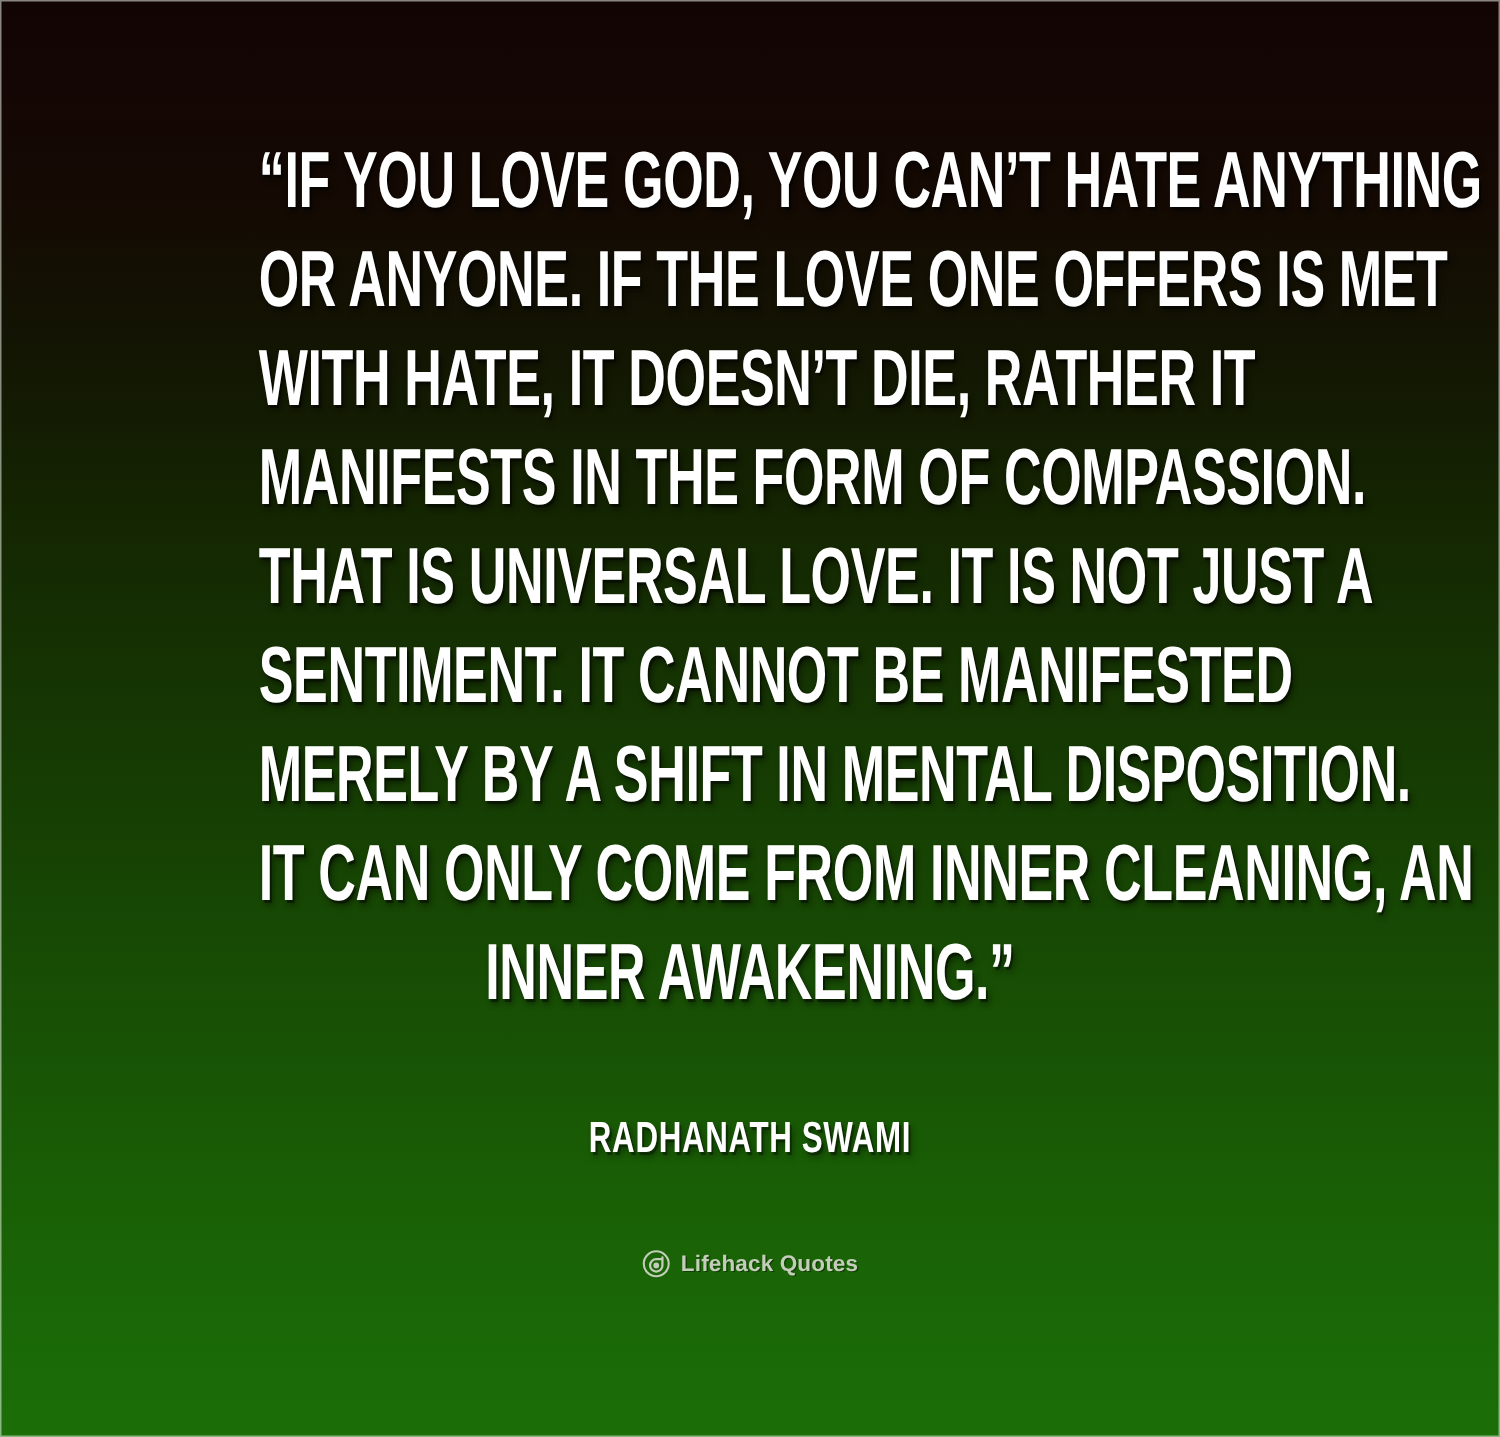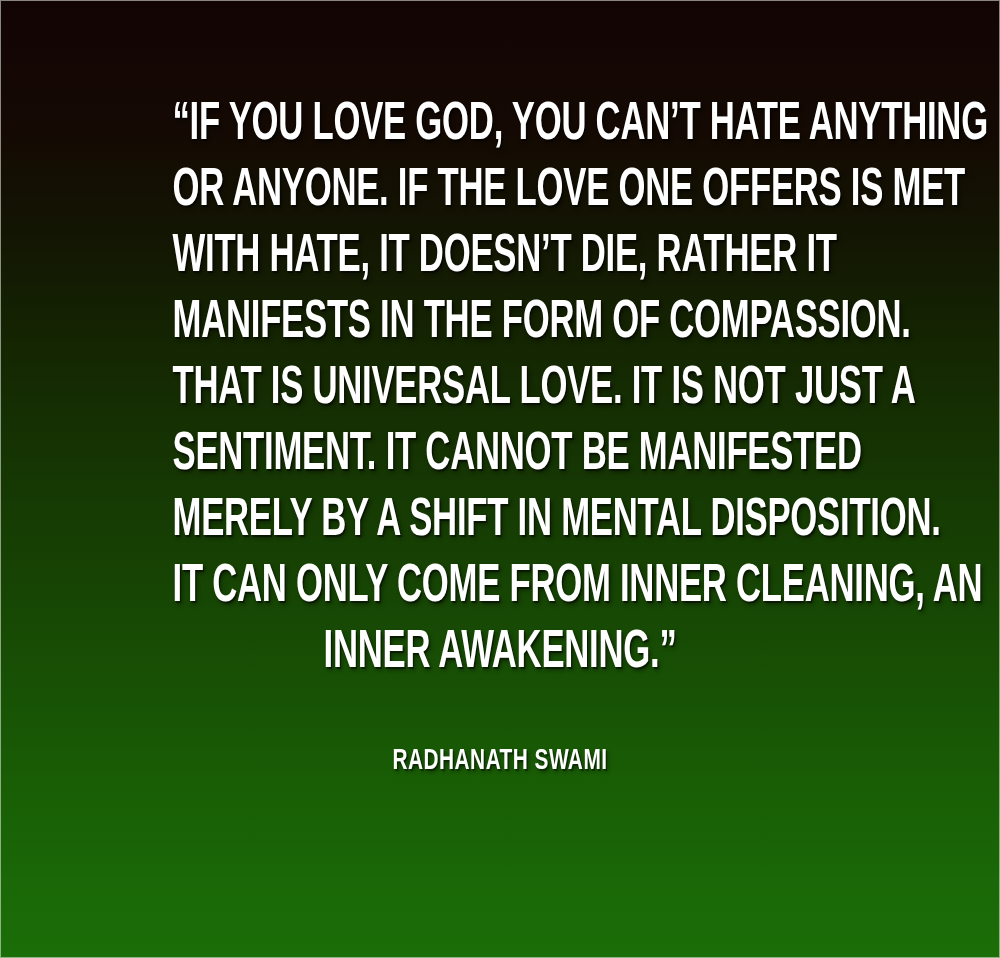--- a/index.html
+++ b/index.html
@@ -128,14 +128,22 @@
     <span class="quote-line">MANIFESTS IN THE FORM OF COMPASSION.</span>
     <span class="quote-line">THAT IS UNIVERSAL LOVE. IT IS NOT JUST A</span>
     <span class="quote-line">SENTIMENT. IT CANNOT BE MANIFESTED</span>
     <span class="quote-line">MERELY BY A SHIFT IN MENTAL DISPOSITION.</span>
     <span class="quote-line">IT CAN ONLY COME FROM INNER CLEANING, AN</span>
     <span class="quote-line">INNER AWAKENING.”</span>
   </div>
 
   <div class="author">RADHANATH SWAMI</div>
 
+  <div class="footer">
+    <svg class="footer-logo" viewBox="0 0 24 24" aria-hidden="true">
+      <circle cx="12" cy="12" r="10.5" fill="none" stroke="#c3cdb9" stroke-width="1.8"></circle>
+      <path d="M17.2 6.6 L17.2 13.4 A5.2 5.2 0 1 1 12 8.2 L17.2 8.2" fill="none" stroke="#c3cdb9" stroke-width="1.9" stroke-linecap="round"></path>
+      <circle cx="12" cy="13.4" r="2.4" fill="#c3cdb9"></circle>
+    </svg>
+    <span class="footer-text">Lifehack Quotes</span>
+  </div>
 
 </div>
 
 </body></html>

